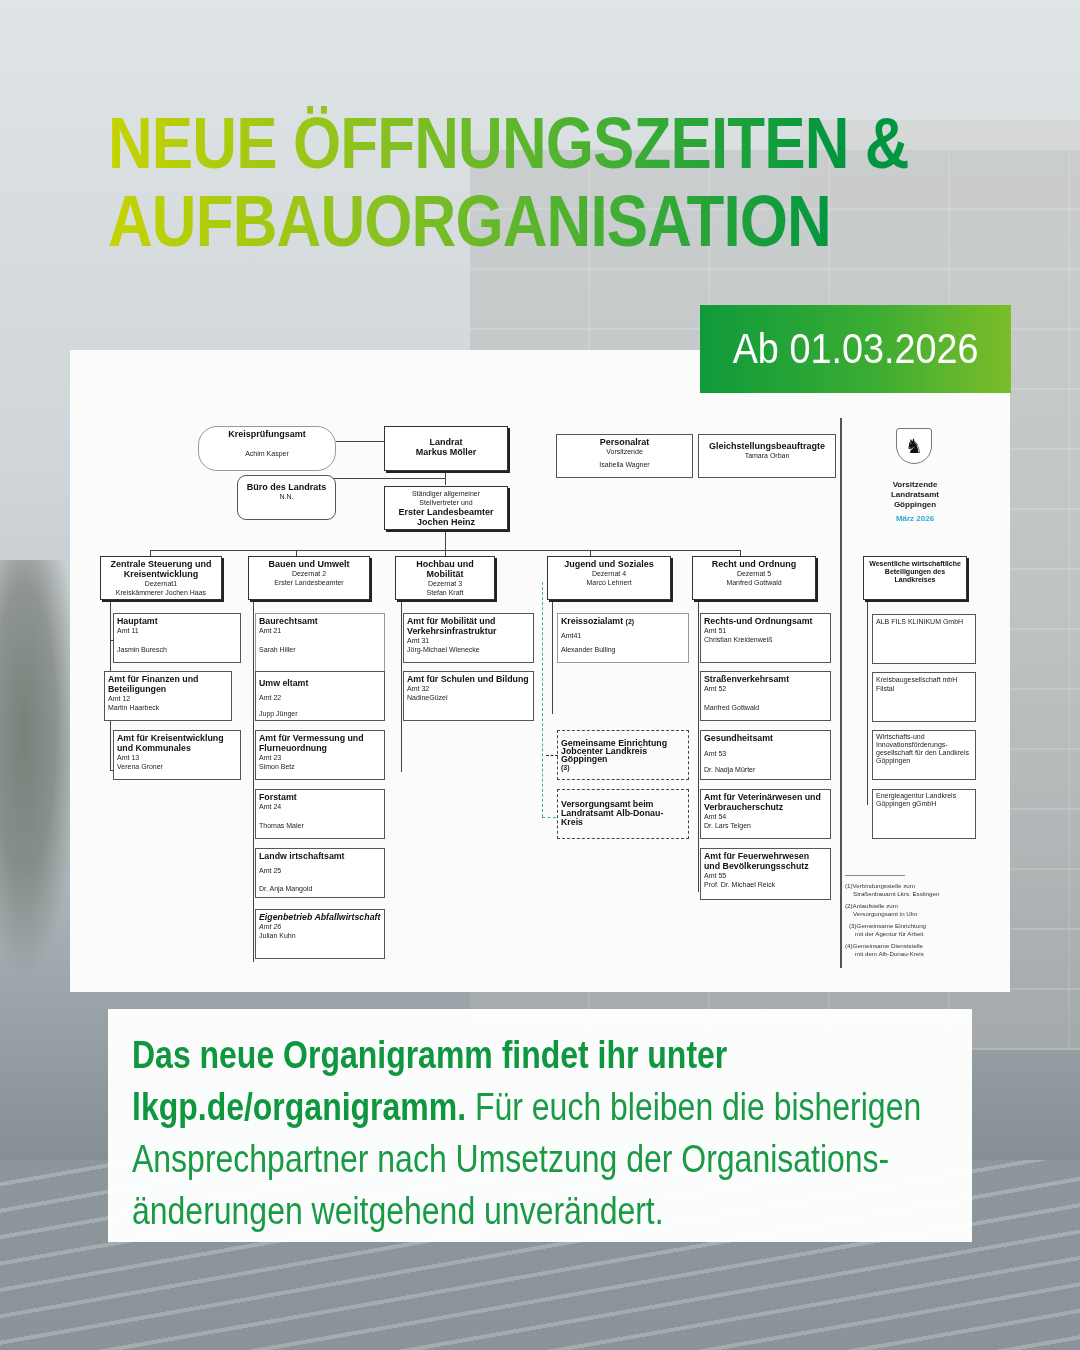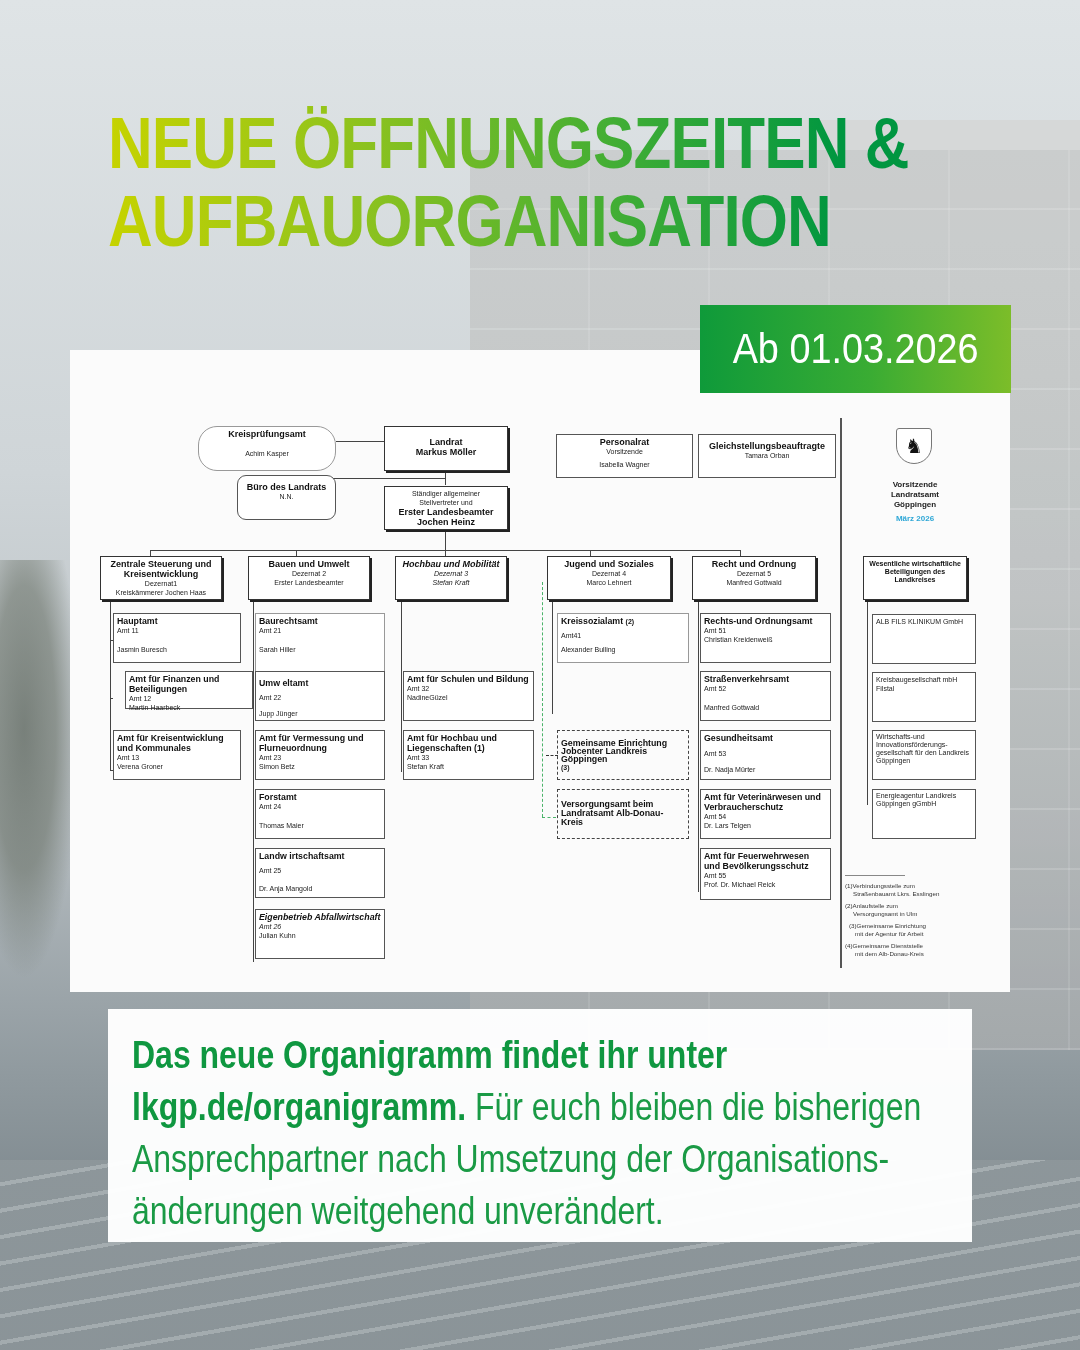--- a/index.html
+++ b/index.html
@@ -187,21 +187,21 @@
   <div class="vline" style="left:40px; top:252px; height:168px;"></div>
   <div class="hline" style="left:40px; top:290px; width:3px;"></div>
   <div class="hline" style="left:40px; top:348px; width:3px;"></div>
   <div class="hline" style="left:40px; top:420px; width:3px;"></div>
   <div class="box" style="left:43px; top:263px; width:128px; height:50px;">
     <span class="bigb">Hauptamt</span>
     <span class="sm">Amt 11</span>
     <span class="gap"></span>
     <span class="sm">Jasmin Buresch</span>
   </div>
-  <div class="box" style="left:55px; top:321px; width:128px; height:38px;">
+  <div class="box" style="left:34px; top:321px; width:128px; height:50px;">
     <span class="bigb">Amt für Finanzen und Beteiligungen</span>
     <span class="sm">Amt 12</span>
     <span class="sm">Martin Haarbeck</span>
   </div>
   <div class="box" style="left:43px; top:380px; width:128px; height:50px;">
     <span class="bigb">Amt für Kreisentwicklung und Kommunales</span>
     <span class="sm">Amt 13</span>
     <span class="sm">Verena Groner</span>
   </div>
 
@@ -237,35 +237,35 @@
     <span class="bigb">Landw irtschaftsamt</span>
     <span class="sm" style="margin-top:5px;">Amt 25</span>
     <span class="sm" style="margin-top:9px;">Dr. Anja Mangold</span>
   </div>
   <div class="box" style="left:185px; top:559px; width:130px; height:50px;">
     <span class="bigb it">Eigenbetrieb Abfallwirtschaft</span>
     <span class="sm it">Amt 26</span>
     <span class="sm">Julian Kuhn</span>
   </div>
 
-  <div class="box shadow center" style="left:325px; top:206px; width:112px; height:44px;font-style:italic;">
+  <div class="box shadow center" style="left:325px; top:206px; width:100px; height:44px;">
     <span class="b">Hochbau und Mobilität</span>
     <span class="sm">Dezernat 3</span>
     <span class="sm">Stefan Kraft</span>
   </div>
   <div class="vline" style="left:331px; top:252px; height:170px;"></div>
+  <div class="box" style="left:333px; top:263px; width:131px; height:50px;">
+    <span class="bigb">Amt für Mobilität und Verkehrsinfrastruktur</span>
+    <span class="sm">Amt 31</span>
+    <span class="sm">Jörg-Michael Wienecke</span>
+  </div>
   <div class="box" style="left:333px; top:321px; width:131px; height:50px;">
     <span class="bigb">Amt für Schulen und Bildung</span>
     <span class="sm">Amt 32</span>
     <span class="sm">NadineGüzel</span>
-  </div>
-  <div class="box" style="left:333px; top:380px; width:131px; height:50px;">
-    <span class="bigb">Amt für Hochbau und Liegenschaften (1)</span>
-    <span class="sm">Amt 33</span>
-    <span class="sm">Stefan Kraft</span>
   </div>
 
   <div class="box shadow center" style="left:477px; top:206px; width:124px; height:44px;">
     <span class="b">Jugend und Soziales</span>
     <span class="sm">Dezernat 4</span>
     <span class="sm">Marco Lehnert</span>
   </div>
   <div class="dline-green" style="left:472px; top:232px; height:235px;"></div>
   <div class="dline-green-h" style="left:472px; top:467px; width:14px;"></div>
   <div class="dline-dark-h" style="left:476px; top:405px; width:12px;"></div>

